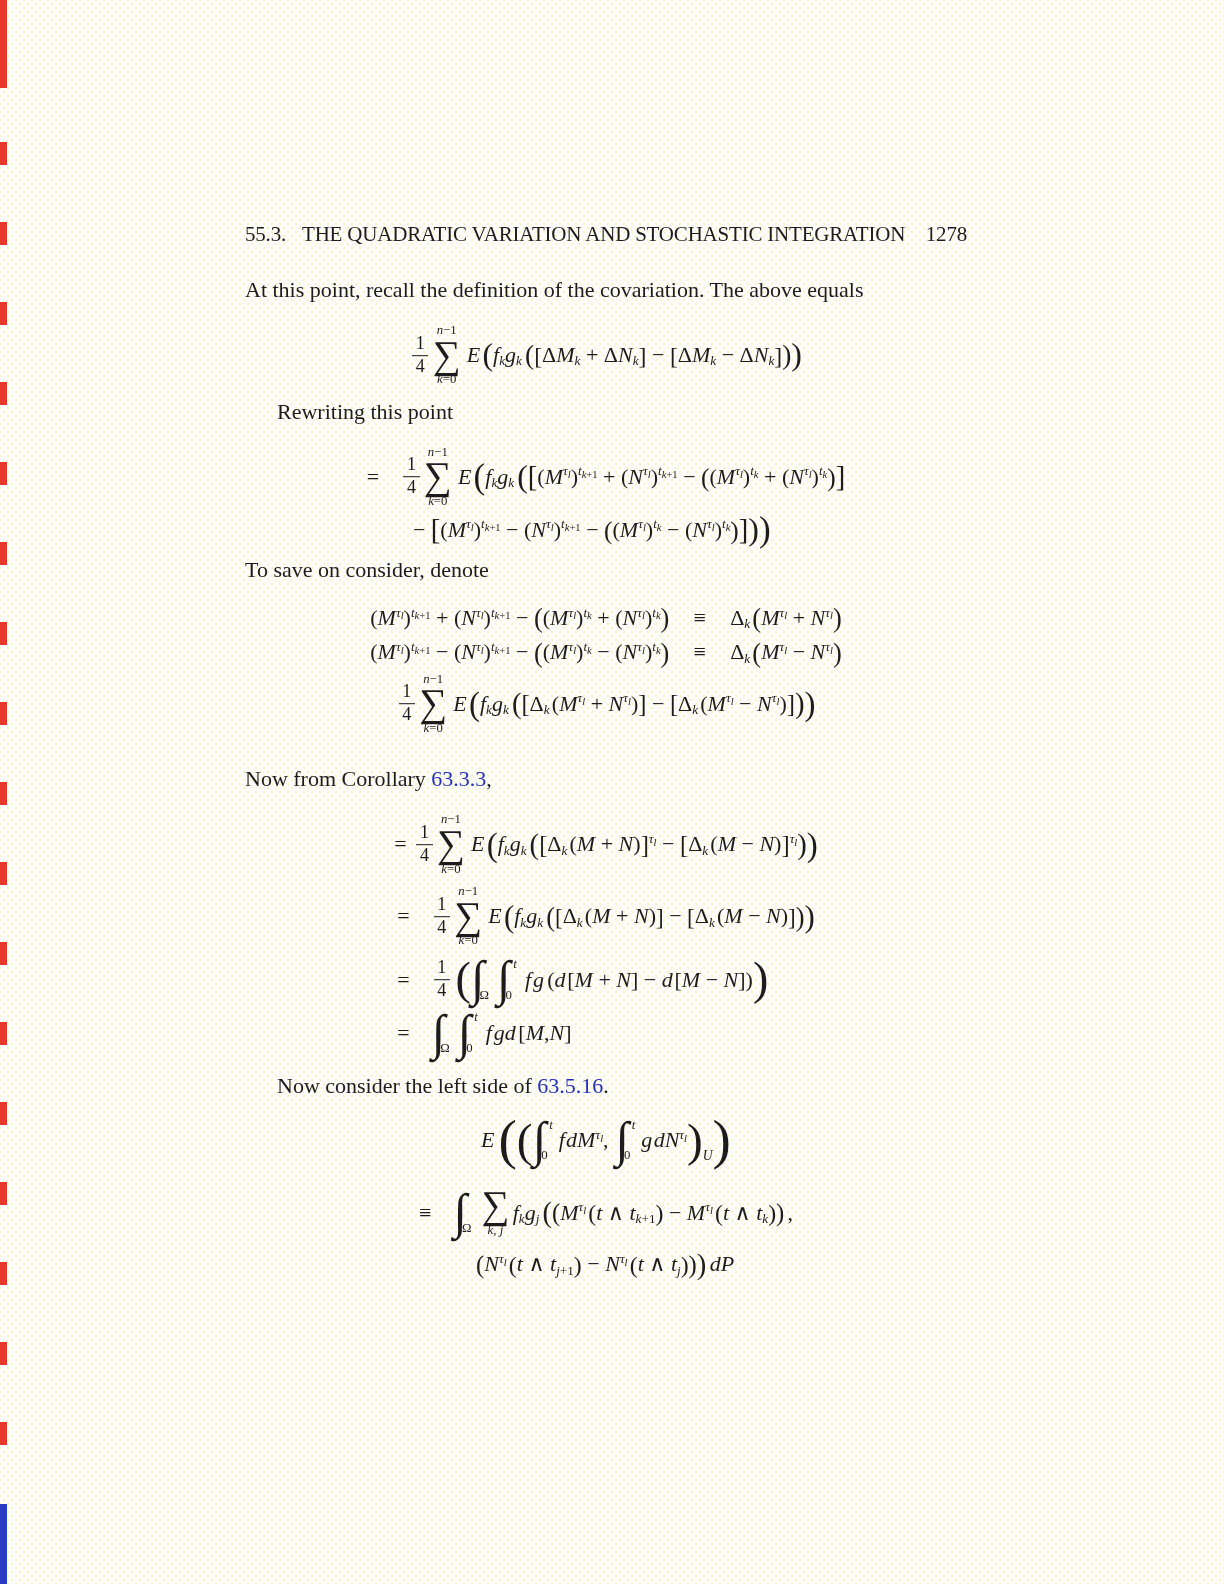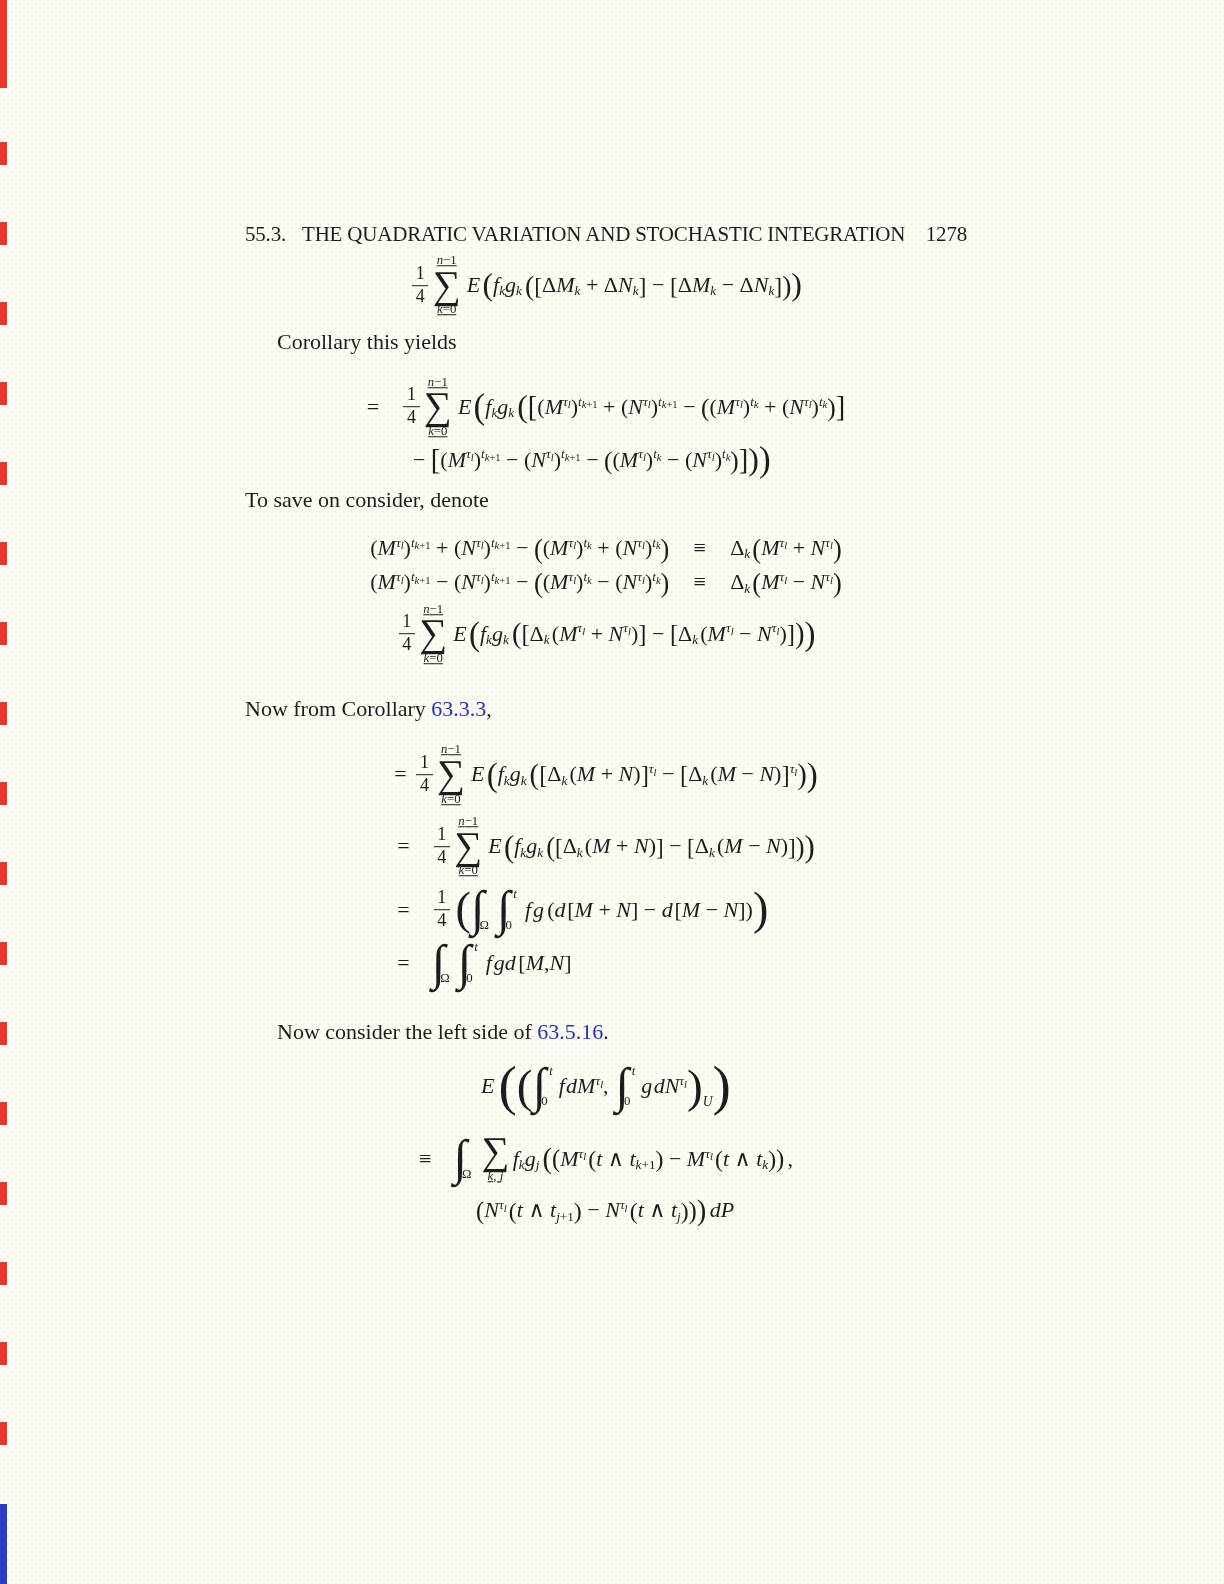--- a/index.html
+++ b/index.html
@@ -46,21 +46,21 @@
   .lowsub{font-size:0.62em;position:relative;top:0.95em;}
 
   .frac{display:inline-flex;flex-direction:column;align-items:center;
     vertical-align:middle;font-size:0.82em;line-height:1.08;margin:0 0.12em;
     transform:translateY(-0.1em);}
   .fnum{border-bottom:1.4px solid currentColor;padding:0 0.2em 0.08em;}
   .fden{padding-top:0.06em;}
 
   .bigop{display:inline-flex;flex-direction:column;align-items:center;
     vertical-align:middle;line-height:1;margin:0 0.1em;transform:translateY(-0.08em);}
-  .bigop .blim{font-size:0.58em;line-height:1.15;text-decoration:underline;}
+  .bigop .blim{font-size:0.58em;line-height:1.15;}
   .opsym{font-size:1.78em;line-height:0.88;}
 
   .int{display:inline-flex;align-items:center;vertical-align:middle;
     transform:translateY(-0.08em);margin-right:0.12em;}
   .isym{font-size:2.25em;line-height:0.82;}
   .ilims{display:inline-flex;flex-direction:column;justify-content:space-between;
     font-size:0.58em;line-height:1;height:3.4em;margin-left:0.02em;}
   .ilt{align-self:flex-end;}
   .ilb{align-self:flex-start;transform:translateX(-0.4em);}
 
@@ -76,51 +76,52 @@
   .den{margin-top:16px;}
   .den .r2{margin-top:8px;}
   .p4{margin-top:18px;}
   .eq3{margin-top:8px;}
   .p5{margin-top:29px;}
   .eq4{margin-top:8px;}
   .p6{margin-top:14px;}
   .eq5{margin-top:8px;}
   .eq5 .r2{margin-top:10px;}
   .eq5 .r3{margin-top:10px;}
-  .p7{margin-top:32px;}
+  .p7{margin-top:16px;}
   .eq6{margin-top:10px;}
   .eq7{margin-top:26px;}
   .eq7 .r2{margin-top:12px;margin-left:2.6em;}
 </style>
 </head>
 <body>
 
 <div class="page">
   <div class="edge-top"></div>
   <div class="edge-dashes"></div>
   <div class="edge-bottom"></div>
 
   <div class="content">
 
     <div class="runhead">
       <span><span class="sec">55.3.</span><span>THE QUADRATIC VARIATION AND STOCHASTIC INTEGRATION</span></span>
       <span>1278</span>
     </div>
 
+    <p class="para p1">At this point, recall the definition of the covariation. The above equals</p>
 
     <div class="eq eq1"><span class="eqrow"><span class="frac">
             <span class="fnum"><span class="mr">1</span></span>
             <span class="fden"><span class="mr">4</span></span>
           </span><span class="bigop">
             <span class="blim"><span class="mi">n</span><span class="mr">−1</span></span>
             <span class="opsym">∑</span>
             <span class="blim"><span class="mi">k</span><span class="mr">=0</span></span>
           </span><span style="display: inline-block; width: 0.18em;"></span><span class="mi">E</span><span style="display: inline-block; width: 0.1em;"></span><span class="big" style="font-size: 1.45em;">(</span><span class="mi">f</span><sub><span class="mi">k</span></sub><span class="mi">g</span><sub><span class="mi">k</span></sub><span style="display: inline-block; width: 0.14em;"></span><span class="big" style="font-size: 1.25em;">(</span><span class="big" style="font-size: 1.08em;">[</span><span class="mr">Δ</span><span class="mi">M</span><sub><span class="mi">k</span></sub><span class="mr"> + </span><span class="mr">Δ</span><span class="mi">N</span><sub><span class="mi">k</span></sub><span class="big" style="font-size: 1.08em;">]</span><span class="mr"> − </span><span class="big" style="font-size: 1.08em;">[</span><span class="mr">Δ</span><span class="mi">M</span><sub><span class="mi">k</span></sub><span class="mr"> − </span><span class="mr">Δ</span><span class="mi">N</span><sub><span class="mi">k</span></sub><span class="big" style="font-size: 1.08em;">]</span><span class="big" style="font-size: 1.25em;">)</span><span class="big" style="font-size: 1.45em;">)</span></span></div>
 
-    <p class="para p2 indented">Corollary this yields</p>
+    <p class="para p2 indented">Rewriting this point</p>
 
     <div class="eq eq2">
       <span class="eqgroup">
         <div class="eqrow r1"><span class="mr">=</span><span style="display: inline-block; width: 1em;"></span><span class="frac">
               <span class="fnum"><span class="mr">1</span></span>
               <span class="fden"><span class="mr">4</span></span>
             </span><span class="bigop">
               <span class="blim"><span class="mi">n</span><span class="mr">−1</span></span>
               <span class="opsym">∑</span>
               <span class="blim"><span class="mi">k</span><span class="mr">=0</span></span>

